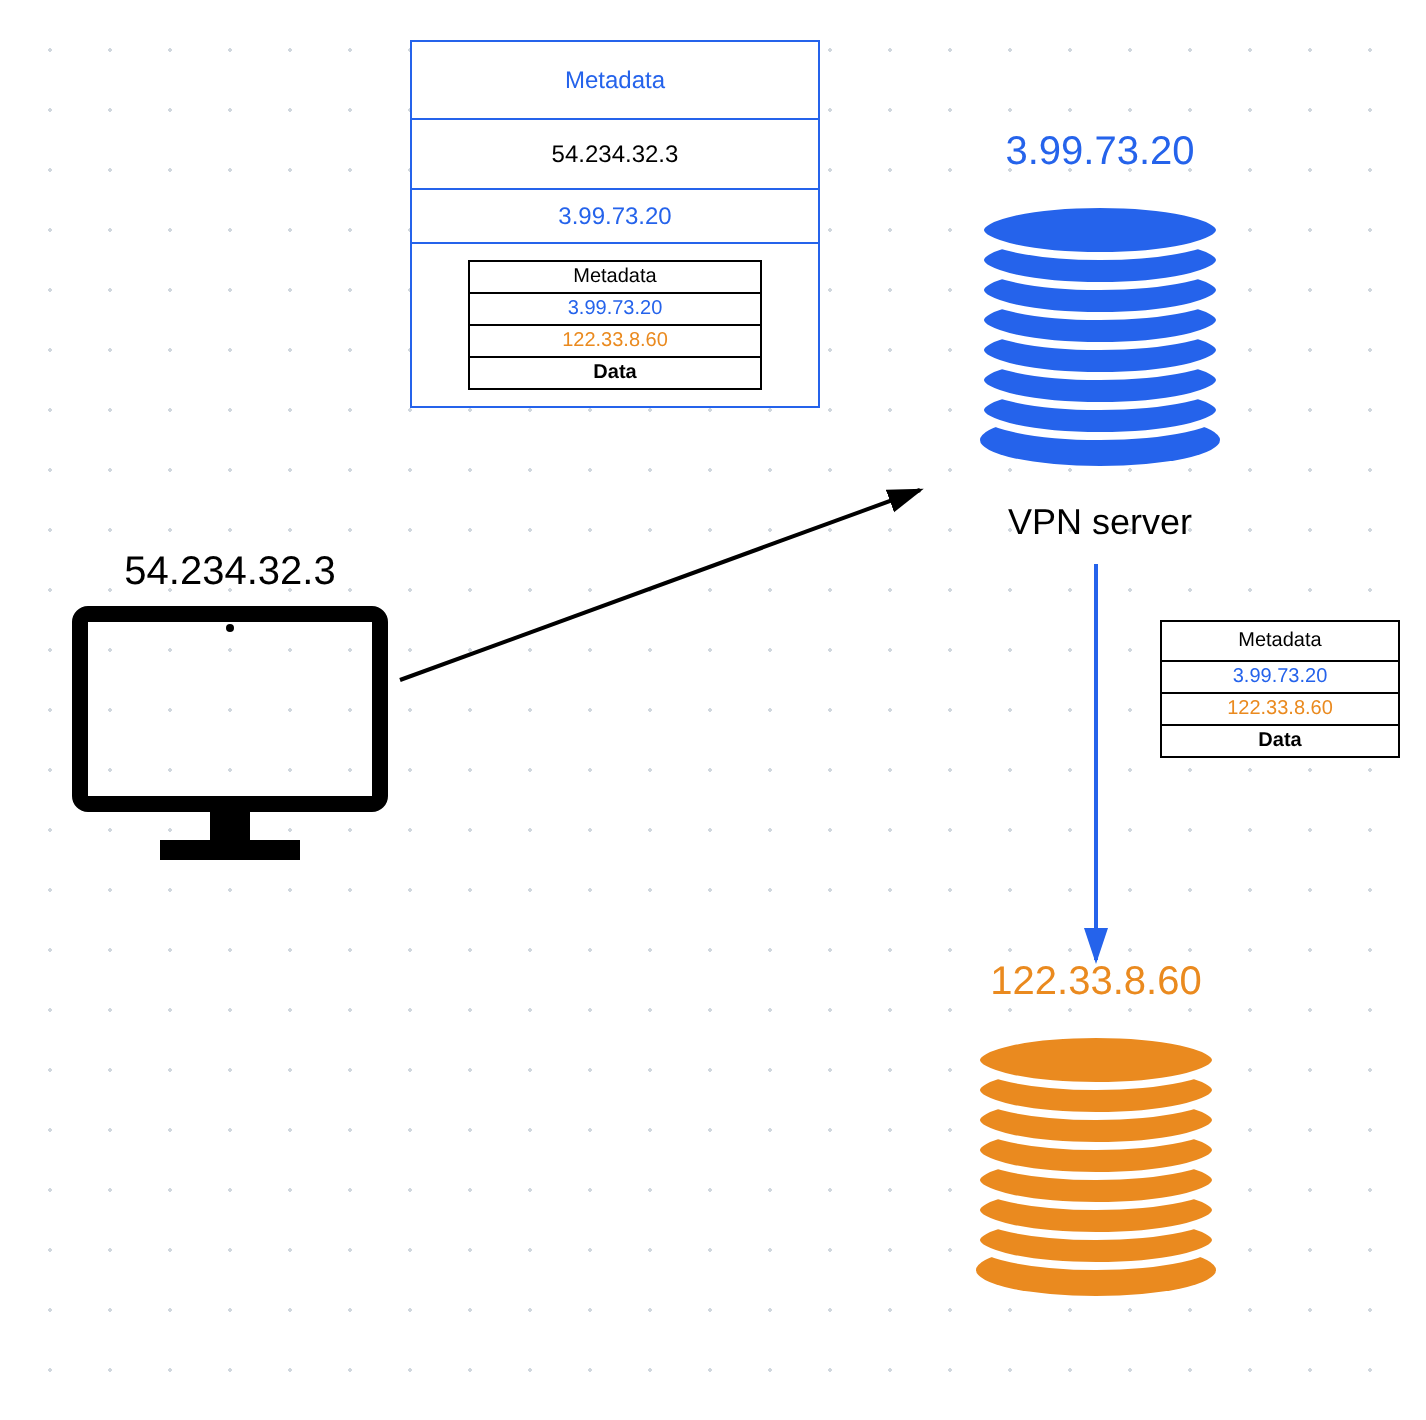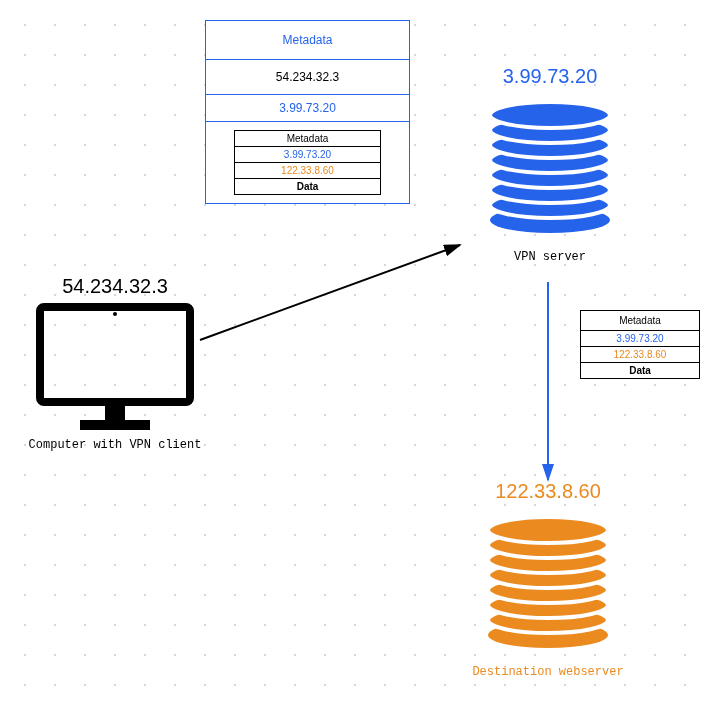--- a/index.html
+++ b/index.html
@@ -10,21 +10,21 @@
   position: relative;
   overflow: hidden;
 }
 .dotgrid {
   position: absolute; inset: 0;
   background-image: radial-gradient(circle, #d0d7de 1px, transparent 1px);
   background-size: 30px 30px;
   background-position: 10px 10px;
 }
 .node { position: absolute; text-align: center; }
-.label { font-size: 12px; color: #000; display: block; font-family: Liberation Mono, monospace; }
+.label { font-size: 18px; color: #000; display: block; }
 .label-blue { color: #2563eb; }
 .label-orange { color: #ea8a1f; }
 .ip-title { font-size: 20px; font-weight: 400; }
 
 
 .computer-svg { display: block; }
 
 
 .packet-outer {
   border: 1px solid #2563eb;
@@ -77,21 +77,20 @@
 </svg>
 
 <div class="node" style="left:20px; top:275px; width:190px;">
   <span class="ip-title">54.234.32.3</span>
   <svg class="computer-svg" width="170" height="130" viewBox="0 0 170 130" style="margin:4px auto 0">
     <rect x="10" y="5" width="150" height="95" rx="4" fill="none" stroke="#000" stroke-width="8"></rect>
     <circle cx="85" cy="12" r="2" fill="#000"></circle>
     <rect x="75" y="100" width="20" height="18" fill="#000"></rect>
     <rect x="50" y="118" width="70" height="10" fill="#000"></rect>
   </svg>
-  <span class="label" style="margin-top:6px">Computer with VPN client</span>
 </div>
 
 <div class="node" style="left:460px; top:65px; width:180px;">
   <span class="ip-title label-blue">3.99.73.20</span>
   <svg width="150" height="150" viewBox="0 0 150 150" style="margin:4px auto 0">
     <g>
       <ellipse cx="75" cy="128" rx="60" ry="13" fill="#2563eb"></ellipse>
       <ellipse cx="75" cy="113" rx="60" ry="13" fill="#2563eb" stroke="#fff" stroke-width="4"></ellipse>
       <ellipse cx="75" cy="98" rx="60" ry="13" fill="#2563eb" stroke="#fff" stroke-width="4"></ellipse>
       <ellipse cx="75" cy="83" rx="60" ry="13" fill="#2563eb" stroke="#fff" stroke-width="4"></ellipse>
@@ -111,21 +110,20 @@
       <ellipse cx="75" cy="128" rx="60" ry="13" fill="#ea8a1f"></ellipse>
       <ellipse cx="75" cy="113" rx="60" ry="13" fill="#ea8a1f" stroke="#fff" stroke-width="4"></ellipse>
       <ellipse cx="75" cy="98" rx="60" ry="13" fill="#ea8a1f" stroke="#fff" stroke-width="4"></ellipse>
       <ellipse cx="75" cy="83" rx="60" ry="13" fill="#ea8a1f" stroke="#fff" stroke-width="4"></ellipse>
       <ellipse cx="75" cy="68" rx="60" ry="13" fill="#ea8a1f" stroke="#fff" stroke-width="4"></ellipse>
       <ellipse cx="75" cy="53" rx="60" ry="13" fill="#ea8a1f" stroke="#fff" stroke-width="4"></ellipse>
       <ellipse cx="75" cy="38" rx="60" ry="13" fill="#ea8a1f" stroke="#fff" stroke-width="4"></ellipse>
       <ellipse cx="75" cy="23" rx="60" ry="13" fill="#ea8a1f" stroke="#fff" stroke-width="4"></ellipse>
     </g>
   </svg>
-  <span class="label label-orange" style="margin-top:4px">Destination webserver</span>
 </div>
 
 <div class="packet-outer" style="left:205px; top:20px; width:205px;">
   <div class="row row-blue" style="padding:12px 4px">Metadata</div>
   <div class="row row-black" style="padding:10px 4px">54.234.32.3</div>
   <div class="row row-blue">3.99.73.20</div>
   <div class="row" style="padding:0">
     <div class="packet-inner" style="margin:8px 28px">
       <div class="irow irow-black">Metadata</div>
       <div class="irow irow-blue">3.99.73.20</div>

